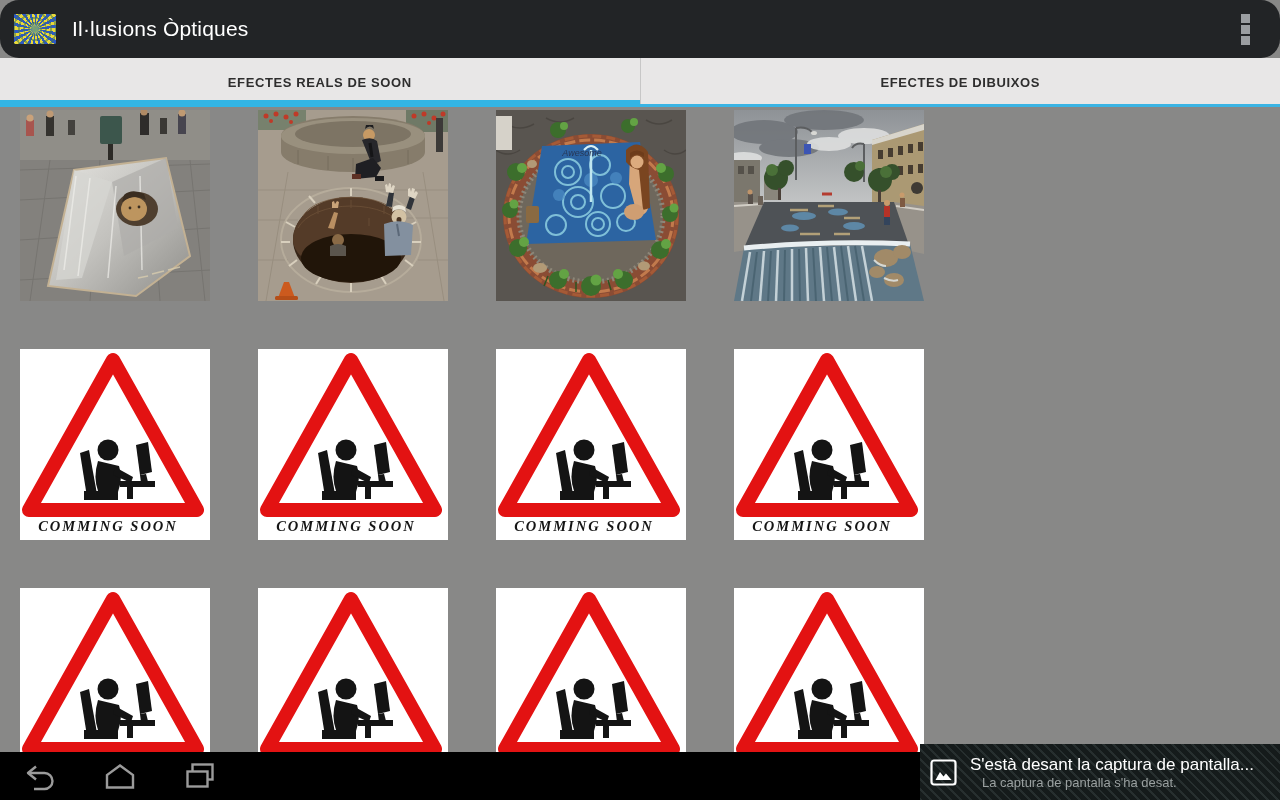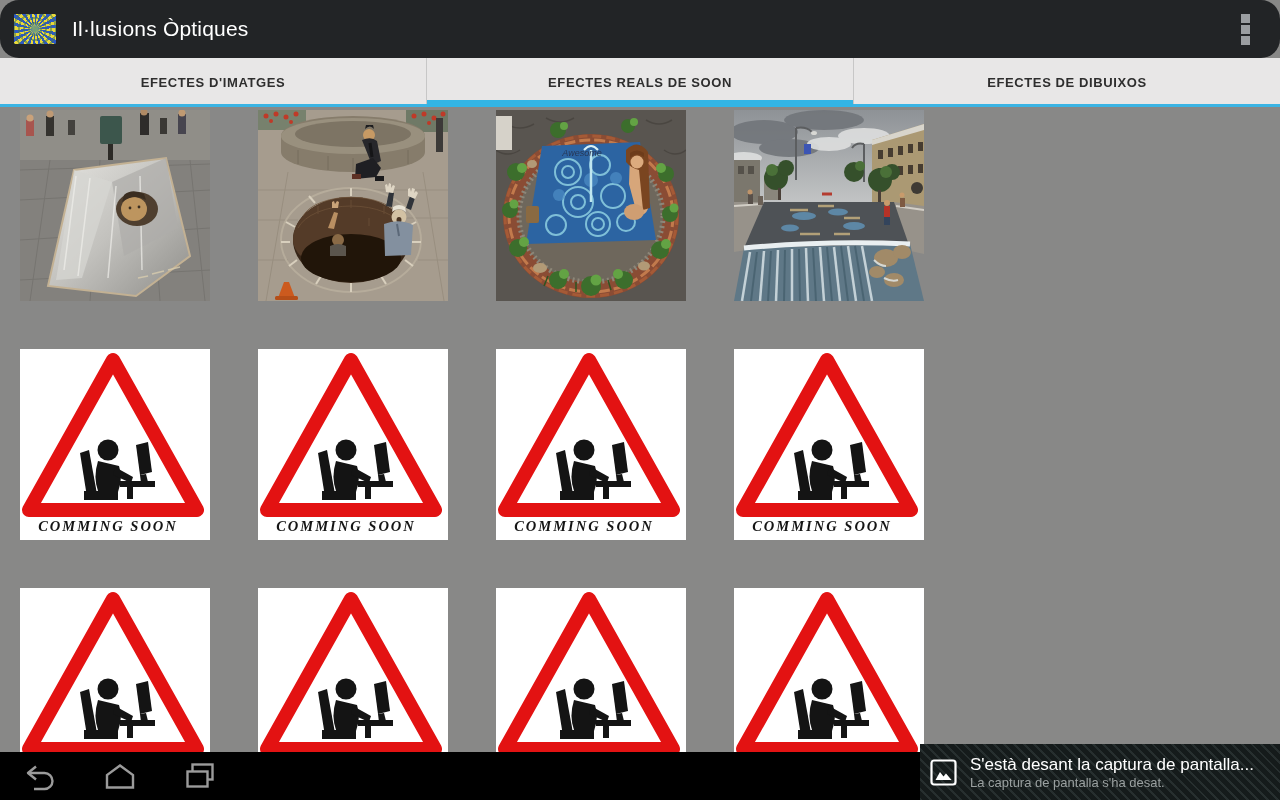--- a/index.html
+++ b/index.html
@@ -64,21 +64,21 @@
   
   .toast{
     position:absolute;right:0;bottom:0;width:360px;height:56px;z-index:5;
     background-color:#151b1b;
     background-image:repeating-linear-gradient(45deg, rgba(140,160,160,.15) 0 2px, rgba(0,0,0,0) 2px 7px);
     display:flex;align-items:center;padding-left:10px;cursor:pointer;
   }
   .toast-icon{flex:none;width:27px;height:27px;}
   .toast-text{margin-left:13px;min-width:0;overflow:hidden;}
   .toast-title{color:#fff;font-size:17px;line-height:20px;white-space:nowrap;overflow:hidden;}
-  .toast-sub{color:#9aa0a0;font-size:13px;line-height:15px;white-space:nowrap;overflow:hidden;}
+  .toast-sub{color:#9aa0a0;font-size:13px;line-height:15px;white-space:nowrap;overflow:hidden;margin-left:12px;}
   .hidden-defs{position:absolute;width:0;height:0;overflow:hidden;}
 </style>
 </head>
 <body>
 
 <svg class="hidden-defs" aria-hidden="true">
   <defs>
     <symbol id="sign-symbol" viewBox="0 0 190 191">
       <rect width="190" height="191" fill="#ffffff"></rect>
       <path d="M93,11 L177,161 L9,161 Z" fill="#ffffff" stroke="#e31212" stroke-width="14" stroke-linejoin="round"></path>
@@ -104,23 +104,20 @@
     <div class="app-icon"></div>
     <h1 class="app-title">Il·lusions Òptiques</h1>
     <div class="overflow-btn">
         <i></i>
         <i></i>
         <i></i>
       </div>
   </header>
 
   <nav class="tab-bar">
-    <div class="tab">
-      <span>EFECTES D'IMATGES</span>
-    </div>
     <div class="tab selected">
       <span>EFECTES REALS DE SOON</span>
     </div>
     <div class="tab">
       <span>EFECTES DE DIBUIXOS</span>
     </div>
   </nav>
 
   <main class="content">
     <div class="grid">

